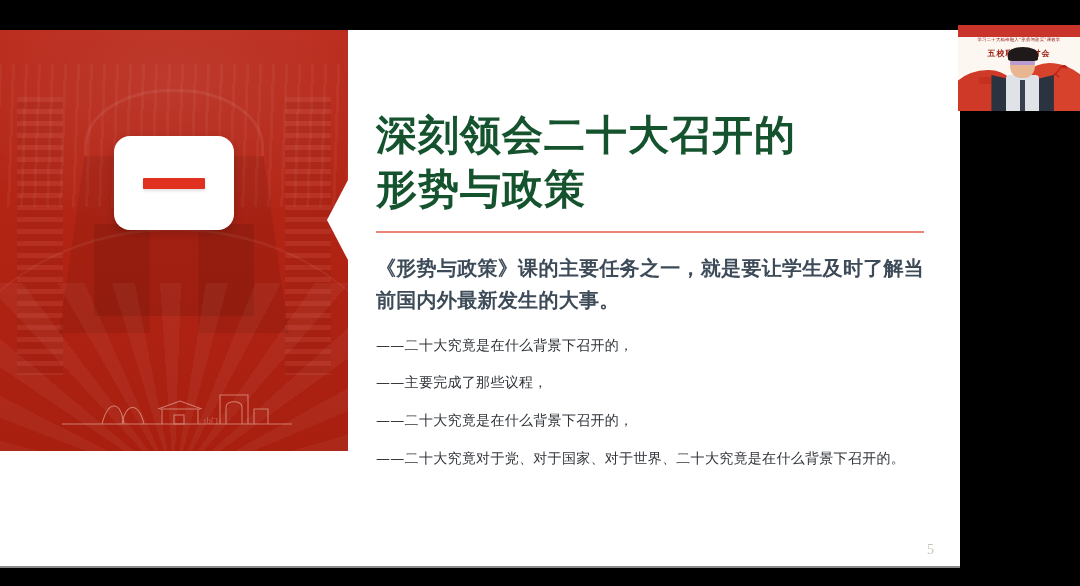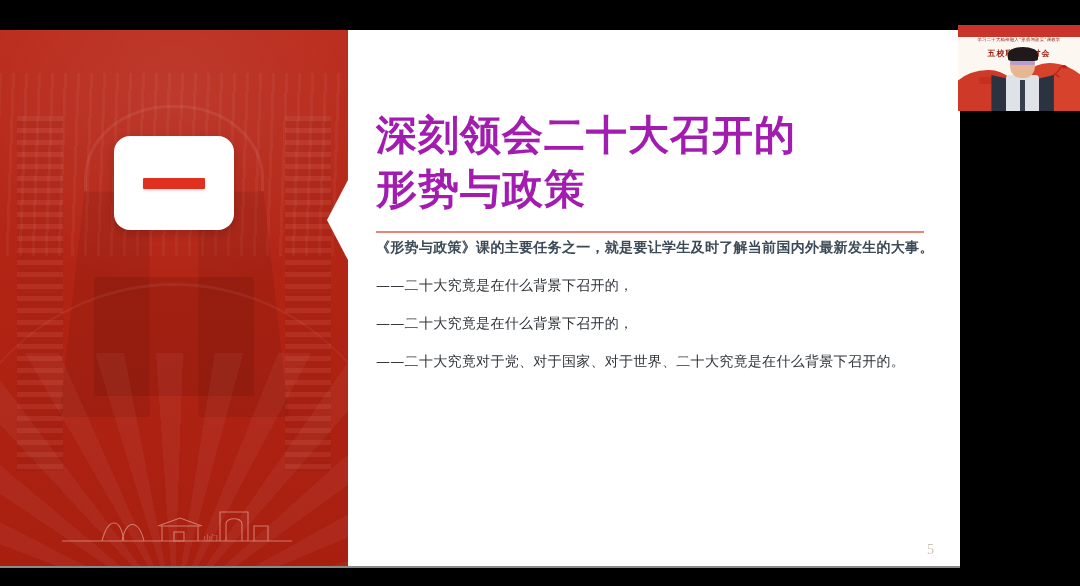--- a/index.html
+++ b/index.html
@@ -22,21 +22,21 @@
     width:960px; height:538px;
     background:#ffffff;
     overflow:hidden;
     border-bottom:2px solid #8a8a8a;
   }
 
   
   #left-panel {
     position:absolute;
     left:0; top:0;
-    width:348px; height:538px;
+    width:348px; height:421px;
     background:#15803d;
     overflow:hidden;
   }
   
   #left-panel .bg-wash {
     position:absolute; inset:0;
     background:
       radial-gradient(ellipse 120% 60% at 50% 12%, rgba(255,255,255,.085), rgba(255,255,255,0) 62%),
       linear-gradient(180deg, #b9291a 0%, #b22414 45%, #a81f10 100%);
   }
@@ -119,37 +119,37 @@
 
   
   #content {
     position:absolute;
     left:348px; top:0;
     width:612px; height:538px;
     background:#fff;
     padding:78px 28px 0 28px;
   }
   #title {
-    color:#a21caf;
+    color:#14532d;
     font-size:41px;
     line-height:1.32;
     font-weight:bold;
     letter-spacing:1px;
     font-family:"DejaVu Sans", "Liberation Sans", sans-serif;
   }
   #title-rule {
     margin-top:15px;
     width:548px; height:1.5px;
     background:#e98477;
   }
   #lead {
-    margin-top:4px;
+    margin-top:21px;
     width:560px;
     color:#3d4a58;
-    font-size:14px;
+    font-size:20px;
     line-height:1.62;
     font-weight:bold;
     font-family:Liberation Mono, monospace;
     letter-spacing:.3px;
   }
   .bullet {
     margin-top:15px;
     width:560px;
     color:#2f3338;
     font-size:14px;
@@ -284,20 +284,21 @@
       <div id="title">
         <div>深刻领会二十大召开的</div>
         <div>形势与政策</div>
       </div>
 
       <div id="title-rule"></div>
 
       <p id="lead">《形势与政策》课的主要任务之一，就是要让学生及时了解当前国内外最新发生的大事。</p>
 
       <p class="bullet">——二十大究竟是在什么背景下召开的，</p>
+      <p class="bullet">——主要完成了那些议程，</p>
       <p class="bullet">——二十大究竟是在什么背景下召开的，</p>
       <p class="bullet">——二十大究竟对于党、对于国家、对于世界、二十大究竟是在什么背景下召开的。</p>
 
       <div id="page-num">5</div>
     </div>
 
   </div>
 
   <div id="webcam">
     <div class="banner"></div>

